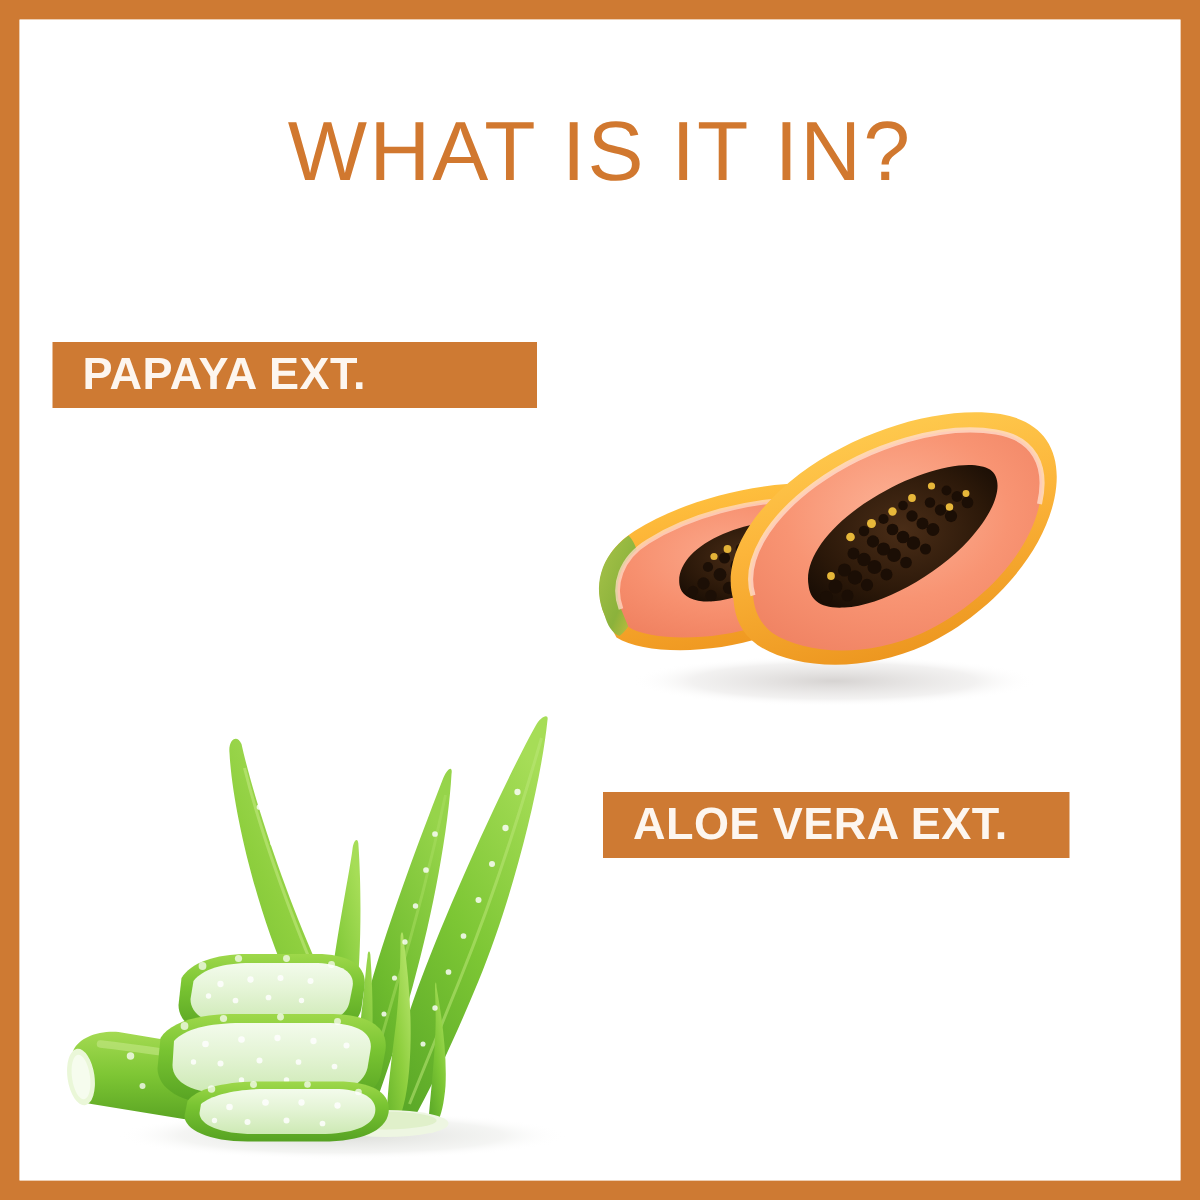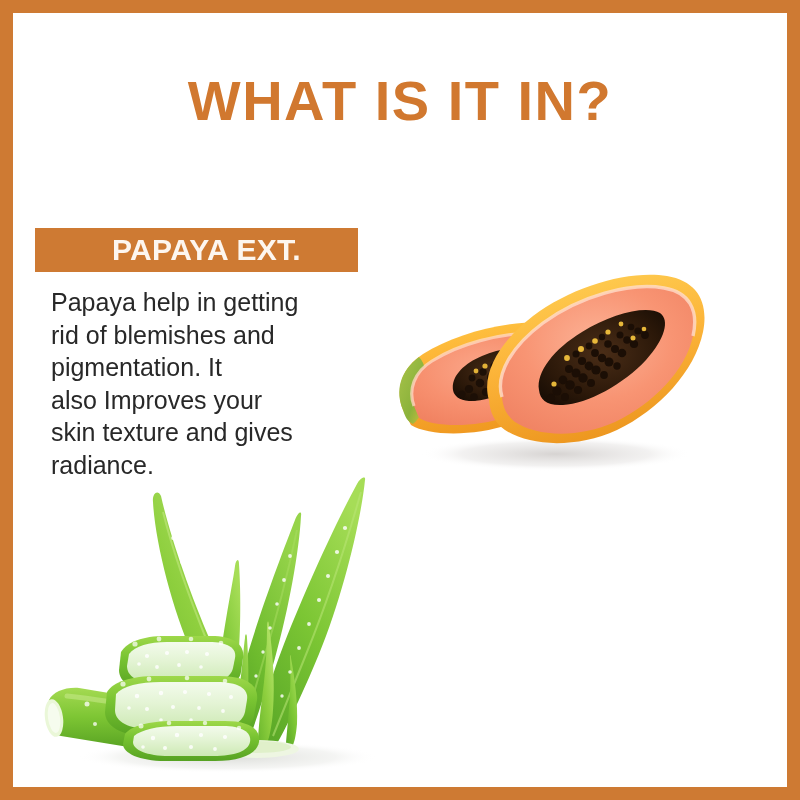--- a/index.html
+++ b/index.html
@@ -33,21 +33,21 @@
   }
 
   
   .page-title {
     position: absolute;
     left: 0;
     top: 58px;
     width: 774px;
     text-align: center;
     font-family: "Liberation Sans", sans-serif;
-    font-weight: bold;
+    font-weight: normal;
     font-size: 56px;
     line-height: 60px;
     letter-spacing: 1.5px;
     color: #d1782f;
     white-space: nowrap;
   }
 
   
   .banner {
     position: absolute;
@@ -56,21 +56,20 @@
     font-family: "Liberation Sans", sans-serif;
     font-weight: bold;
     font-size: 30px;
     line-height: 44px;
     letter-spacing: 0.3px;
     height: 44px;
     box-sizing: border-box;
     padding-left: 20px;
     white-space: nowrap;
     overflow: hidden;
-    text-align: center;
   }
   .banner-papaya { left: 22px;  top: 215px; width: 323px; }
   .banner-aloe   { left: 389px; top: 515px; width: 311px; }
 
   
   .body-copy {
     position: absolute;
     font-family: "Liberation Sans", sans-serif;
     font-size: 25px;
     line-height: 32.5px;
@@ -92,26 +91,20 @@
 </head>
 <body>
 
 <div id="infographic">
   <div class="canvas">
 
     <div class="page-title">WHAT IS IT IN?</div>
 
     <div class="banner banner-papaya">PAPAYA EXT.</div>
 
-    <div class="body-copy copy-papaya">Papaya help in getting
-rid of blemishes and
-pigmentation. It
-also Improves your
-skin texture and gives
-radiance.</div>
 
     <div class="art art-papaya">
       <svg viewBox="0 0 340 230" xmlns="http://www.w3.org/2000/svg">
         <defs>
           <radialGradient id="pFleshA" cx="45%" cy="40%" r="72%">
             <stop offset="0%" stop-color="#fba88b"></stop>
             <stop offset="55%" stop-color="#f7906f"></stop>
             <stop offset="100%" stop-color="#ef7f5e"></stop>
           </radialGradient>
           <radialGradient id="pFleshB" cx="50%" cy="38%" r="70%">
@@ -254,20 +247,21 @@
               <circle cx="240" cy="74" r="2.4"></circle>
             <circle cx="186" cy="108" r="2.9"></circle>
               <circle cx="252" cy="88" r="2.5"></circle>
             <circle cx="263" cy="79" r="2.3"></circle>
               <circle cx="173" cy="134" r="2.6"></circle>
           </g>
         </g>
       </svg>
     </div>
 
+    <div class="banner banner-aloe">ALOE VERA EXT.</div>
 
 
     <div class="art art-aloe">
       <svg viewBox="0 0 360 319" xmlns="http://www.w3.org/2000/svg">
         <defs>
           <linearGradient id="leafDark" x1="0%" y1="100%" x2="60%" y2="0%">
             <stop offset="0%" stop-color="#4f9b22"></stop>
             <stop offset="45%" stop-color="#6ebb2e"></stop>
             <stop offset="100%" stop-color="#96d44a"></stop>
           </linearGradient>

